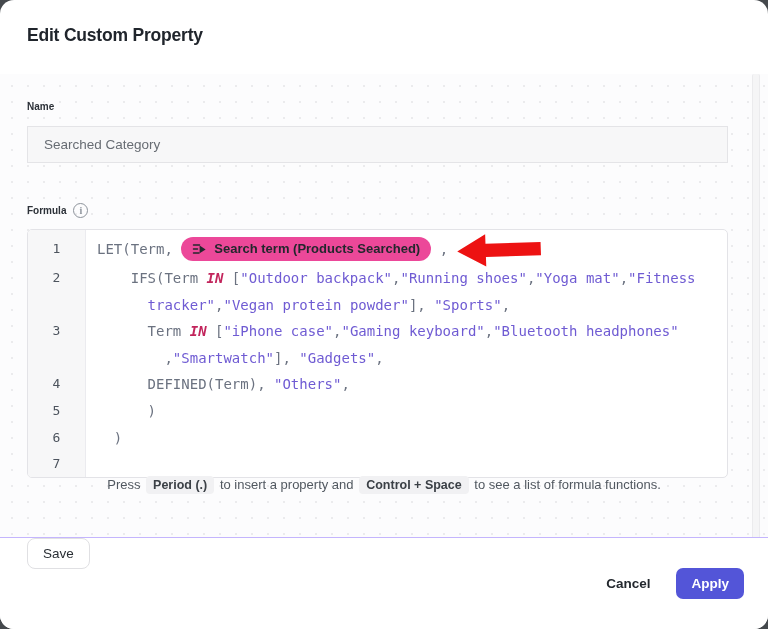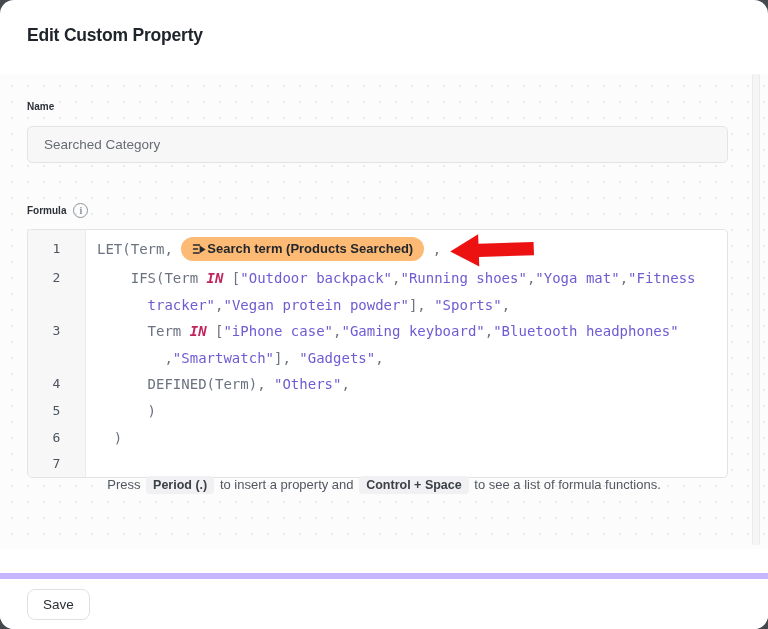--- a/index.html
+++ b/index.html
@@ -38,21 +38,21 @@
   .field-label {
     position: absolute; left: 27px;
     font-size: 10px; font-weight: 700; color: #2c3138; text-align: center;
   }
   .name-label { top: 101px; }
   .name-input {
     position: absolute; left: 27px; top: 126px;
     width: 701px; height: 37px;
     background: #f7f7f8;
     border: 1px solid #e4e4e7;
-    border-radius: 5px;
+    border-radius: 0;
     padding: 0 16px;
     font-family: "Liberation Sans", sans-serif;
     font-size: 13.5px; color: #676c73;
     outline: none;
   }
   .formula-label-row {
     position: absolute; left: 27px; top: 203px;
     display: flex; align-items: center; gap: 7px;
   }
   .formula-label { position: static; }
@@ -99,23 +99,23 @@
     overflow: hidden;
   }
   .gut-num, .code-row { height: 26.6px; line-height: 26.6px; }
   .gut-num.first, .code-row.first { height: 32px; line-height: 32px; }
   .code-row { white-space: pre; }
   .tok-plain { color: #6b7280; }
   .tok-kw    { color: #c2255c; font-weight: 700; font-style: italic; }
   .tok-str   { color: #6f5bd3; }
   .tok-green { color: #2f9e6e; }
   .prop-chip {
-    display: inline-flex; align-items: center; 
+    display: inline-flex; align-items: center; gap: 7px;
     height: 24px; padding: 0 11px;
-    background: #fdba74; border-radius: 12px;
+    background: #ec4899; border-radius: 12px;
     font-family: "Liberation Sans", sans-serif;
     font-size: 13px; font-weight: 600; color: #23272d;
     vertical-align: middle; position: relative; top: -1px;
     cursor: pointer;
   }
   .red-arrow {
     height: 38px; width: 86px;
     vertical-align: middle;
     margin: -8px 0 -8px 8px;
     transform: rotate(-2deg);
@@ -126,24 +126,24 @@
     font-size: 13px; color: #515860;
   }
   .kbd {
     display: inline-block;
     background: #f1f1f3; border-radius: 4px;
     padding: 2px 7px; margin: 0 2px;
     font-size: 12.5px; font-weight: 600; color: #3b4046;
   }
   
   .footer {
-    position: absolute; left: 0; right: 0; bottom: 0; height: 56px;
-    background: #ffffff;
-    border-top: 6px solid #c4b5fd;
-    display: flex; align-items: center;
+    position: absolute; left: 0; right: 0; bottom: 0; height: 92px;
+    background: #ffffff;
+    border-top: 1px solid #c4b5fd;
+    display: flex; 
     padding: 0 24px 0 27px;
   }
   .save-btn {
     height: 31px; padding: 0 15px;
     background: #ffffff;
     border: 1px solid #e0e0e3; border-radius: 8px;
     font-family: "Liberation Sans", sans-serif;
     font-size: 13.5px; color: #2a2f35;
     cursor: pointer;
   }
@@ -214,15 +214,19 @@
   <div class="hint-row">
     <span>Press</span>
     <span class="kbd">Period (.)</span>
     <span>to insert a property and</span>
     <span class="kbd">Control + Space</span>
     <span>to see a list of formula functions.</span>
   </div>
 
   <div class="footer">
     <button class="save-btn">Save</button>
+    <div class="footer-right">
+      <button class="cancel-btn">Cancel</button>
+      <button class="apply-btn">Apply</button>
+    </div>
   </div>
 
 </div>
 
 </body></html>

